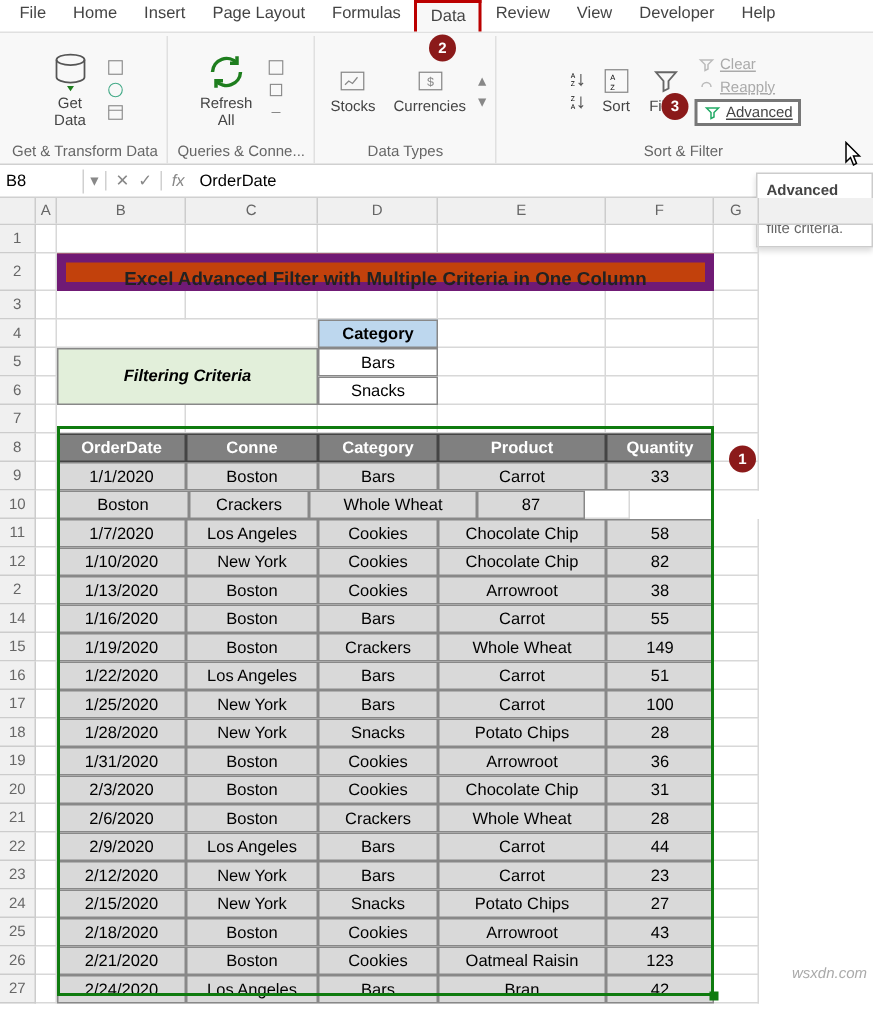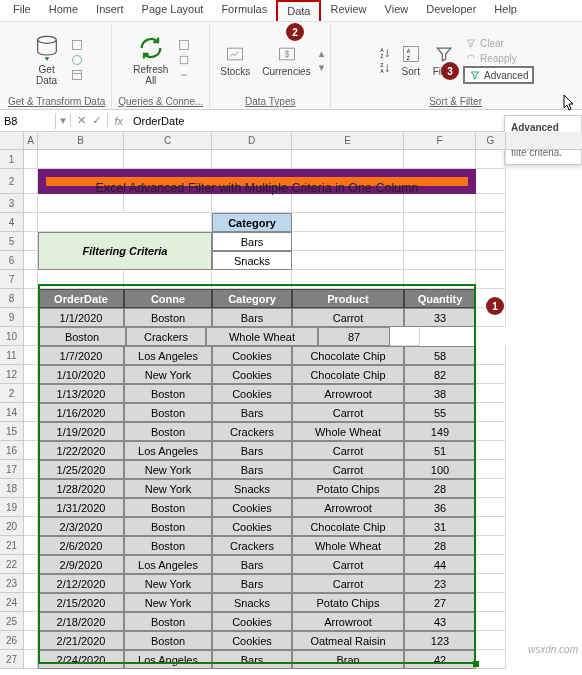--- a/index.html
+++ b/index.html
@@ -6,28 +6,28 @@
 body { background: #fff; font-size: 11px; width: 582px; height: 675px; overflow: hidden; position: relative; }
 
 
 .menubar { display: flex; height: 22px; background: #fff; border-bottom: 1px solid #e0e0e0; padding-left: 4px; }
 .menu-tab { padding: 3px 9px; color: #444; cursor: pointer; }
 .menu-tab.active { border: 2px solid #b00; border-bottom: none; background: #f8f8f8; font-weight: 500; }
 
 
 .ribbon { display: flex; background: #f8f8f8; border-bottom: 1px solid #d0d0d0; height: 88px; padding: 2px 2px 0 2px; }
 .ribbon-group { border-right: 1px solid #e0e0e0; padding: 2px 6px 0 6px; display: flex; flex-direction: column; align-items: center; justify-content: space-between; }
-.ribbon-group-label { font-size: 10px; color: #666; text-align: right; padding: 2px 0; white-space: nowrap; text-decoration: underline; }
+.ribbon-group-label { font-size: 10px; color: #666; text-align: right; padding: 2px 0; white-space: nowrap; }
 .ribbon-items { display: flex; align-items: center; gap: 4px; flex: 1; }
 .ribbon-btn { display: flex; flex-direction: column; align-items: center; gap: 2px; padding: 2px 4px; cursor: pointer; }
 .ribbon-btn svg { width: 20px; height: 20px; }
 .ribbon-btn-large svg { width: 28px; height: 28px; }
 .ribbon-btn-label { font-size: 10px; color: #444; text-align: center; line-height: 1.1; }
 .ribbon-stack { display: flex; flex-direction: column; gap: 1px; }
-.ribbon-small { display: flex; align-items: center; gap: 3px; font-size: 10px; color: #444; padding: 1px 2px; }
+.ribbon-small { display: flex; align-items: center; gap: 3px; font-size: 10px; color: #444; padding: 1px 2px; text-decoration: underline; }
 .ribbon-small.dim { color: #aaa; }
 .ribbon-small svg { width: 12px; height: 12px; }
 .advanced-highlight { border: 2px solid #777; padding: 1px 4px; background: #fff; }
 
 
 .badge { position: absolute; width: 18px; height: 18px; border-radius: 50%; background: #8b1a1a; color: #fff; font-size: 10px; font-weight: bold; display: flex; align-items: center; justify-content: center; z-index: 10; }
 
 
 .tooltip { position: absolute; right: 0; top: 115px; width: 78px; background: #fff; border: 1px solid #ccc; padding: 6px; font-size: 10px; box-shadow: 0 2px 4px rgba(0,0,0,0.15); }
 .tooltip-title { font-weight: bold; color: #444; margin-bottom: 3px; }
@@ -45,21 +45,21 @@
 .grid-wrap { position: relative; }
 .colhdr-row { display: flex; height: 18px; background: #f0f0f0; border-bottom: 1px solid #ccc; }
 .corner { width: 24px; border-right: 1px solid #ccc; background: #f0f0f0; }
 .colhdr { border-right: 1px solid #ccc; text-align: center; font-size: 10px; color: #666; line-height: 18px; background: #f0f0f0; }
 .row { display: flex; height: 19px; }
 .rowhdr { width: 24px; background: #f0f0f0; border-right: 1px solid #ccc; border-bottom: 1px solid #ccc; text-align: center; font-size: 10px; color: #666; line-height: 19px; }
 .cell { border-right: 1px solid #d8d8d8; border-bottom: 1px solid #d8d8d8; line-height: 19px; font-size: 11px; text-align: center; white-space: nowrap; overflow: hidden; }
 .w-B { width: 86px; } .w-C { width: 88px; } .w-D { width: 80px; } .w-E { width: 112px; } .w-F { width: 72px; } .w-G { width: 30px; }
 
 
-.title-cell { background: #f97316; border: 8px solid #701a75; font-weight: normal; font-size: 12.5px; color: #222; text-align: center; line-height: 23px; height: 25px; }
+.title-cell { background: #c2410c; border: 6px solid #701a75; font-weight: bold; font-size: 12.5px; color: #222; text-align: center; line-height: 23px; height: 25px; }
 
 .crit-label { background: #e2efda; border: 1px solid #888; font-weight: bold; font-style: italic; line-height: 36px; }
 .crit-head { background: #bdd7ee; border: 1px solid #888; font-weight: bold; }
 .crit-body { background: #fff; border: 1px solid #888; }
 
 
 .thead { background: #808080; color: #fff; font-weight: bold; border: 1px solid #444; }
 .tcell { background: #d9d9d9; border: 1px solid #888; }
 
 

